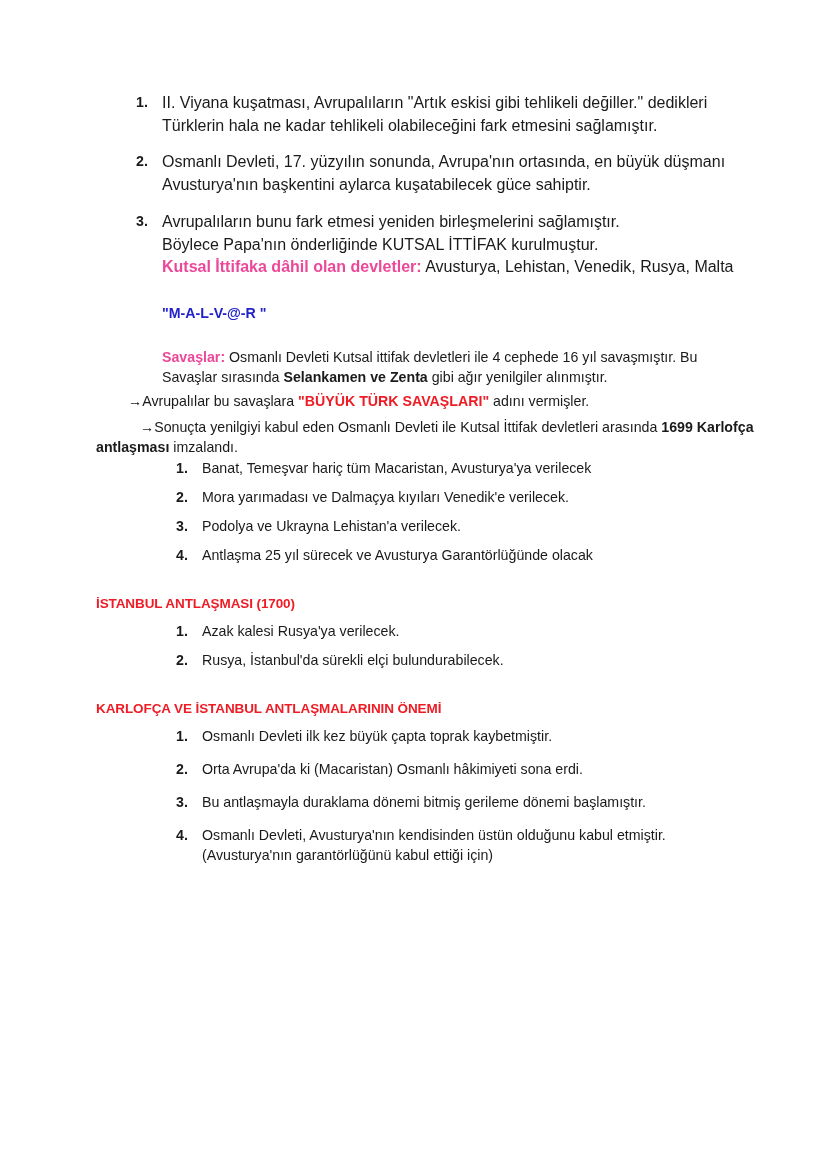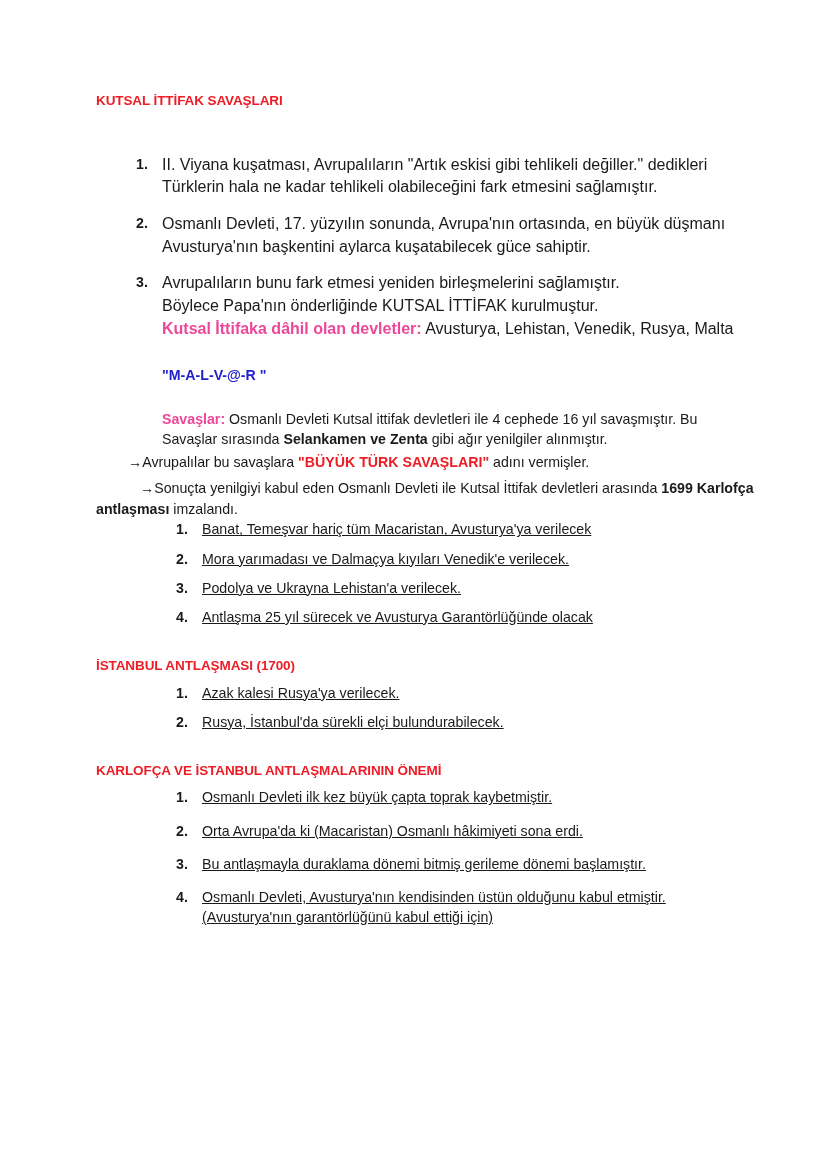--- a/index.html
+++ b/index.html
@@ -69,21 +69,20 @@
     list-style: none;
     counter-reset: subitem;
   }
   ol.sub-list > li {
     position: relative;
     counter-increment: subitem;
     padding-left: 106px;
     font-size: 14.2px;
     line-height: 1.42;
     margin-bottom: 9px;
-    text-decoration: underline;
   }
   ol.sub-list > li::before {
     content: counter(subitem) ".";
     position: absolute;
     left: 80px;
     top: 0;
     font-weight: bold;
     font-size: 14.2px;
   }
   ol.sub-list.spaced > li { margin-bottom: 13px; }
@@ -121,21 +120,20 @@
   .blue  { color: #ec4899; font-weight: bold; }
   .red   { color: #ee1c25; font-weight: bold; }
   .bold  { font-weight: bold; }
 </style>
 </head>
 <body>
 
 <div class="page">
   <div class="content">
 
-    <h1 class="section-heading h-main">KUTSAL İTTİFAK SAVAŞLARI</h1>
 
     <ol class="top-list">
       <li>
         <span>II. Viyana kuşatması, Avrupalıların "Artık eskisi gibi tehlikeli değiller." dedikleri Türklerin hala ne kadar tehlikeli olabileceğini fark etmesini sağlamıştır.</span>
       </li>
       <li>
         <span>Osmanlı Devleti, 17. yüzyılın sonunda, Avrupa'nın ortasında, en büyük düşmanı Avusturya'nın başkentini aylarca kuşatabilecek güce sahiptir.</span>
       </li>
       <li>
         <span>Avrupalıların bunu fark etmesi yeniden birleşmelerini sağlamıştır.</span><br>

